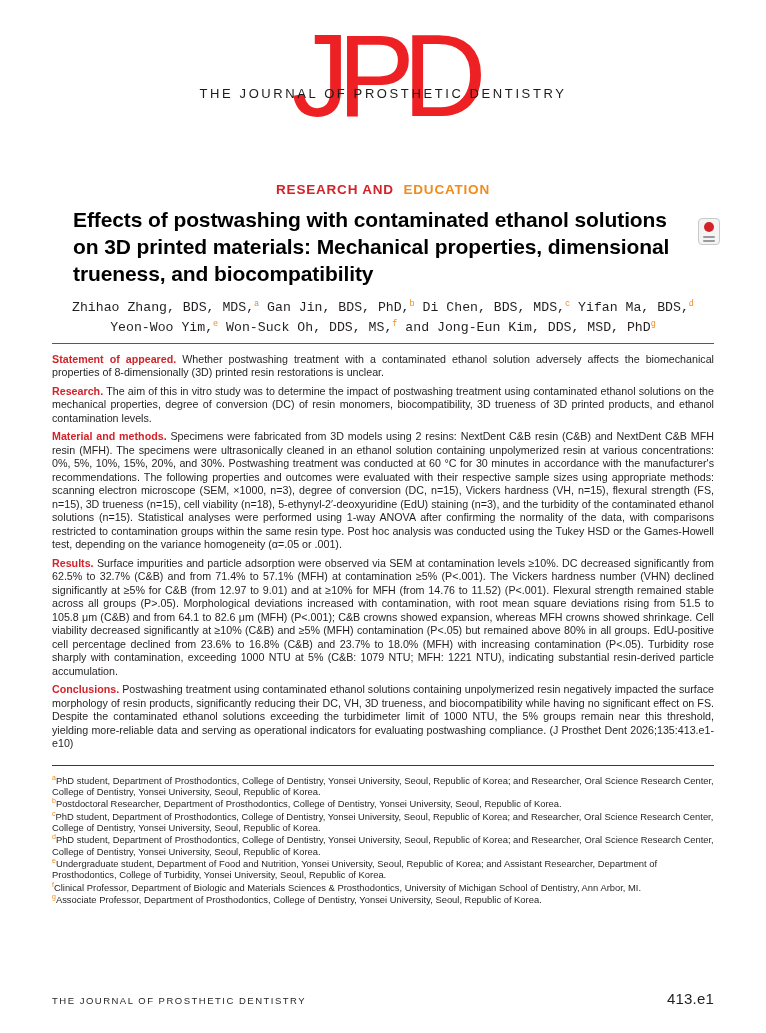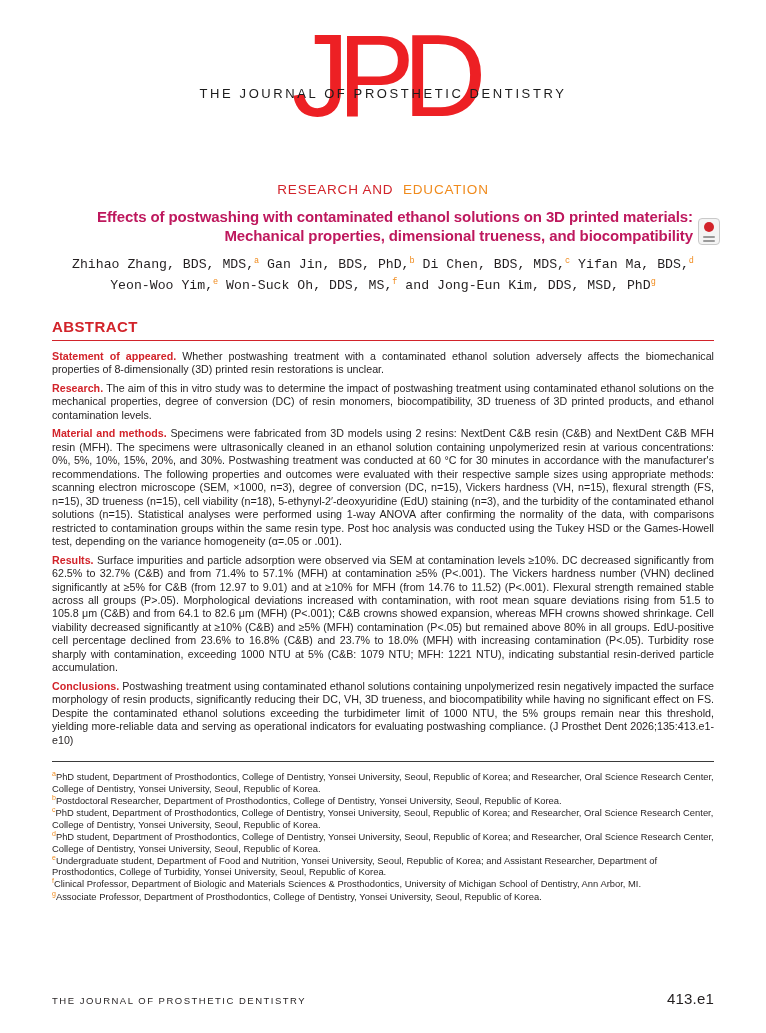--- a/index.html
+++ b/index.html
@@ -16,28 +16,28 @@
     font-size: 116px; line-height: 0.9; font-weight: 400;
     color: var(--logo-red, #ed2024); letter-spacing: -12px;
     font-family: "Liberation Sans", sans-serif;
   }
   .journal-name {
     position: absolute; left: 0; right: 0; top: 62px;
     font-size: 13px; letter-spacing: 2.6px; color: #1c1c1c; font-weight: 400;
   }
 
   
-  .section-label { text-align: center; margin-top: 46px; font-size: 13.5px; font-weight: 400; letter-spacing: 0.8px; }
+  .section-label { text-align: center; margin-top: 46px; font-size: 13.5px; font-weight: 700; letter-spacing: 0.8px; }
   .section-label .part1 { color: var(--accent-red, #d2232a); }
   .section-label .part2 { color: var(--accent-orange, #f08b1d); margin-left: 5px; }
 
   
   .title {
-    margin: 10px auto 0; max-width: 620px; text-align: right;
-    font-size: 15px; line-height: 1.28; font-weight: 700; letter-spacing: -0.1px; color: #be185d;
+    margin: 10px auto 0; max-width: 620px; text-align: left;
+    font-size: 21px; line-height: 1.28; font-weight: 700; letter-spacing: -0.1px; color: #000000;
   }
   .authors { margin: 10px auto 0; max-width: 648px; text-align: center; font-size: 13.2px; line-height: 1.5; color: #231f20; font-family: Liberation Mono, monospace; }
   .authors sup { font-size: 8.5px; color: var(--accent-orange, #f08b1d); font-weight: 400; }
 
   
   .update-badge {
     position: absolute; top: 218px; right: 46px; width: 22px; height: 27px;
     border: 1px solid #c9c9c9; border-radius: 4px; background: #f4f4f4; cursor: pointer;
   }
   .update-badge .dot {
@@ -87,21 +87,20 @@
   <h1 class="title">Effects of postwashing with contaminated ethanol solutions on 3D printed materials: Mechanical properties, dimensional trueness, and biocompatibility</h1>
 
   <div class="update-badge" title="Check for updates">
     <span class="dot"></span>
     <span class="bar b1"></span>
     <span class="bar b2"></span>
   </div>
 
   <p class="authors"><span>Zhihao Zhang, BDS, MDS,</span><sup>a</sup><span> Gan Jin, BDS, PhD,</span><sup>b</sup><span> Di Chen, BDS, MDS,</span><sup>c</sup><span> Yifan Ma, BDS,</span><sup>d</sup><span> Yeon-Woo Yim,</span><sup>e</sup><span> Won-Suck Oh, DDS, MS,</span><sup>f</sup><span> and Jong-Eun Kim, DDS, MSD, PhD</span><sup>g</sup></p>
 
-  <h2 class="abstract-heading">ABSTRACT</h2>
   <hr class="abstract-rule">
 
   <div class="abstract-body">
       <p class="abs-para"><span class="lead">Statement of appeared. </span><span>Whether postwashing treatment with a contaminated ethanol solution adversely affects the biomechanical properties of 8-dimensionally (3D) printed resin restorations is unclear.</span></p>
       <p class="abs-para"><span class="lead">Research. </span><span>The aim of this in vitro study was to determine the impact of postwashing treatment using contaminated ethanol solutions on the mechanical properties, degree of conversion (DC) of resin monomers, biocompatibility, 3D trueness of 3D printed products, and ethanol contamination levels.</span></p>
       <p class="abs-para"><span class="lead">Material and methods. </span><span>Specimens were fabricated from 3D models using 2 resins: NextDent C&amp;B resin (C&amp;B) and NextDent C&amp;B MFH resin (MFH). The specimens were ultrasonically cleaned in an ethanol solution containing unpolymerized resin at various concentrations: 0%, 5%, 10%, 15%, 20%, and 30%. Postwashing treatment was conducted at 60 °C for 30 minutes in accordance with the manufacturer's recommendations. The following properties and outcomes were evaluated with their respective sample sizes using appropriate methods: scanning electron microscope (SEM, ×1000, n=3), degree of conversion (DC, n=15), Vickers hardness (VH, n=15), flexural strength (FS, n=15), 3D trueness (n=15), cell viability (n=18), 5-ethynyl-2′-deoxyuridine (EdU) staining (n=3), and the turbidity of the contaminated ethanol solutions (n=15). Statistical analyses were performed using 1-way ANOVA after confirming the normality of the data, with comparisons restricted to contamination groups within the same resin type. Post hoc analysis was conducted using the Tukey HSD or the Games-Howell test, depending on the variance homogeneity (α=.05 or .001).</span></p>
       <p class="abs-para"><span class="lead">Results. </span><span>Surface impurities and particle adsorption were observed via SEM at contamination levels ≥10%. DC decreased significantly from 62.5% to 32.7% (C&amp;B) and from 71.4% to 57.1% (MFH) at contamination ≥5% (P&lt;.001). The Vickers hardness number (VHN) declined significantly at ≥5% for C&amp;B (from 12.97 to 9.01) and at ≥10% for MFH (from 14.76 to 11.52) (P&lt;.001). Flexural strength remained stable across all groups (P&gt;.05). Morphological deviations increased with contamination, with root mean square deviations rising from 51.5 to 105.8 μm (C&amp;B) and from 64.1 to 82.6 μm (MFH) (P&lt;.001); C&amp;B crowns showed expansion, whereas MFH crowns showed shrinkage. Cell viability decreased significantly at ≥10% (C&amp;B) and ≥5% (MFH) contamination (P&lt;.05) but remained above 80% in all groups. EdU-positive cell percentage declined from 23.6% to 16.8% (C&amp;B) and 23.7% to 18.0% (MFH) with increasing contamination (P&lt;.05). Turbidity rose sharply with contamination, exceeding 1000 NTU at 5% (C&amp;B: 1079 NTU; MFH: 1221 NTU), indicating substantial resin-derived particle accumulation.</span></p>
       <p class="abs-para"><span class="lead">Conclusions. </span><span>Postwashing treatment using contaminated ethanol solutions containing unpolymerized resin negatively impacted the surface morphology of resin products, significantly reducing their DC, VH, 3D trueness, and biocompatibility while having no significant effect on FS. Despite the contaminated ethanol solutions exceeding the turbidimeter limit of 1000 NTU, the 5% groups remain near this threshold, yielding more-reliable data and serving as operational indicators for evaluating postwashing compliance. (J Prosthet Dent 2026;135:413.e1-e10)</span></p>
     </div>
 

